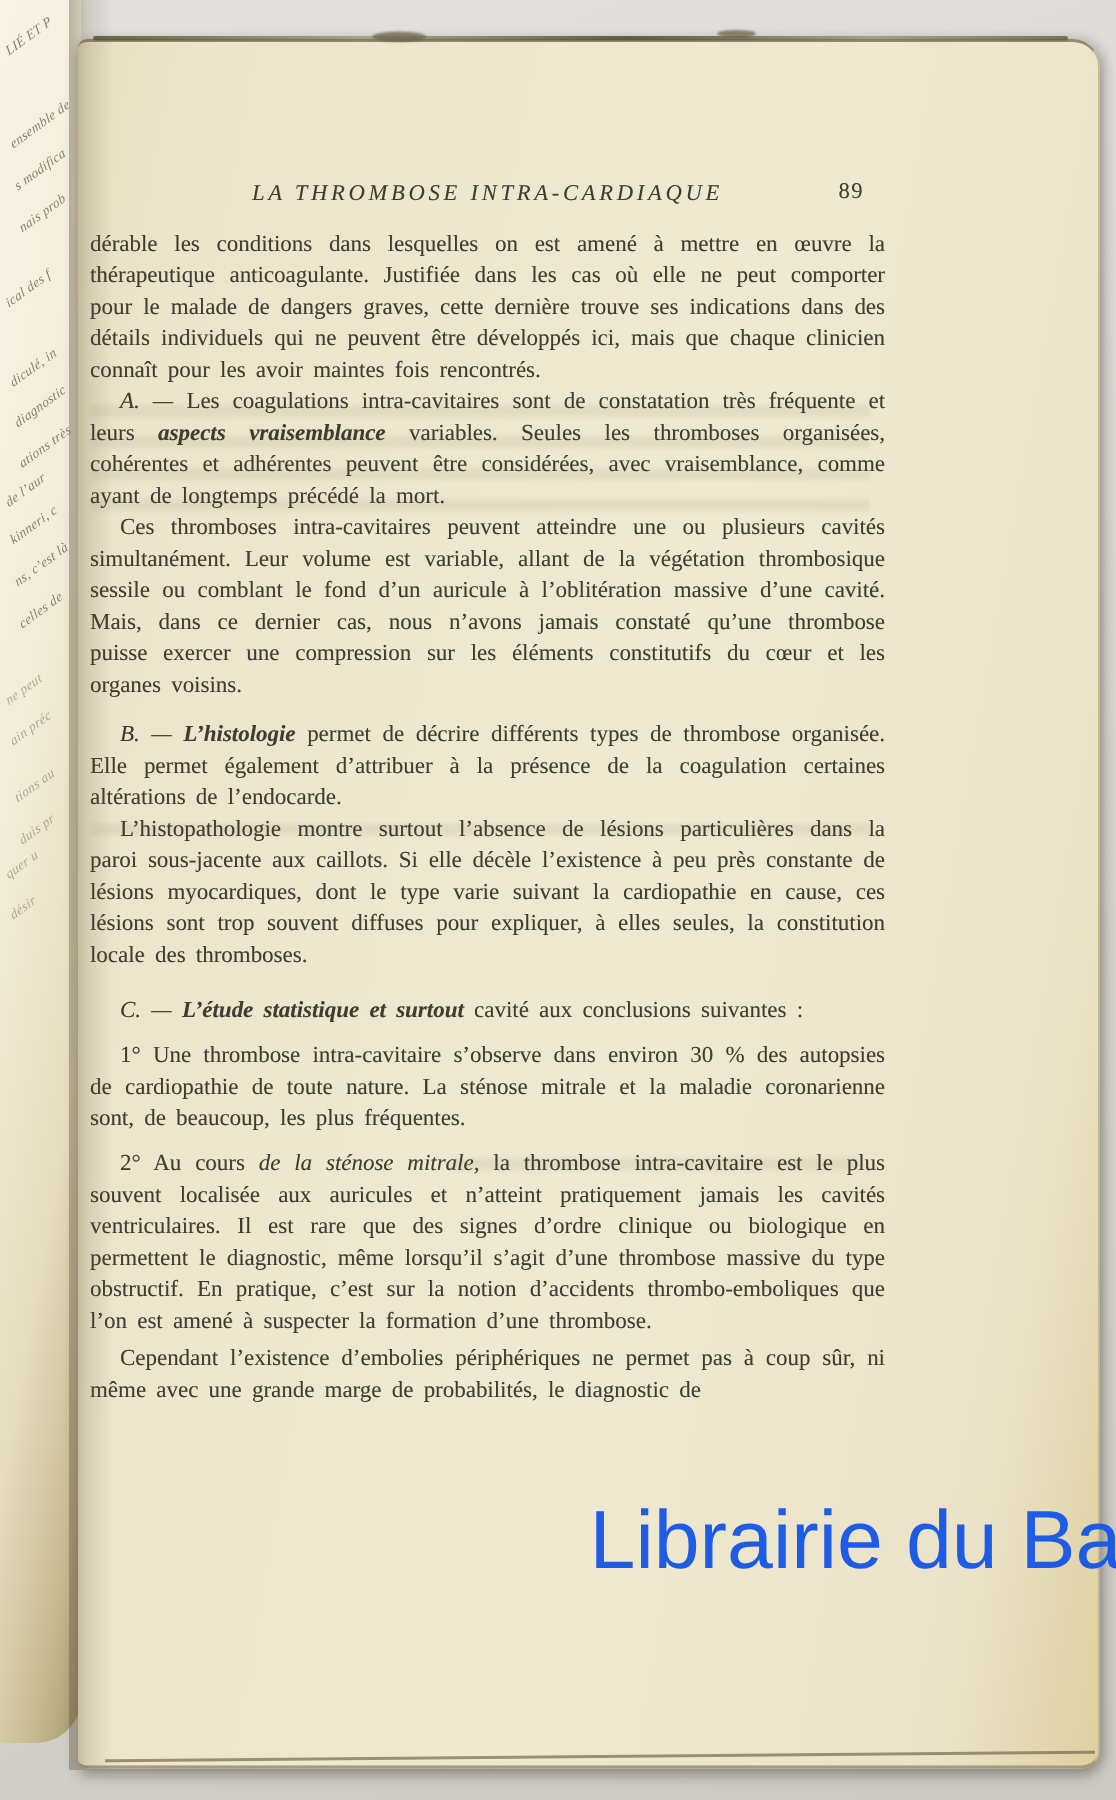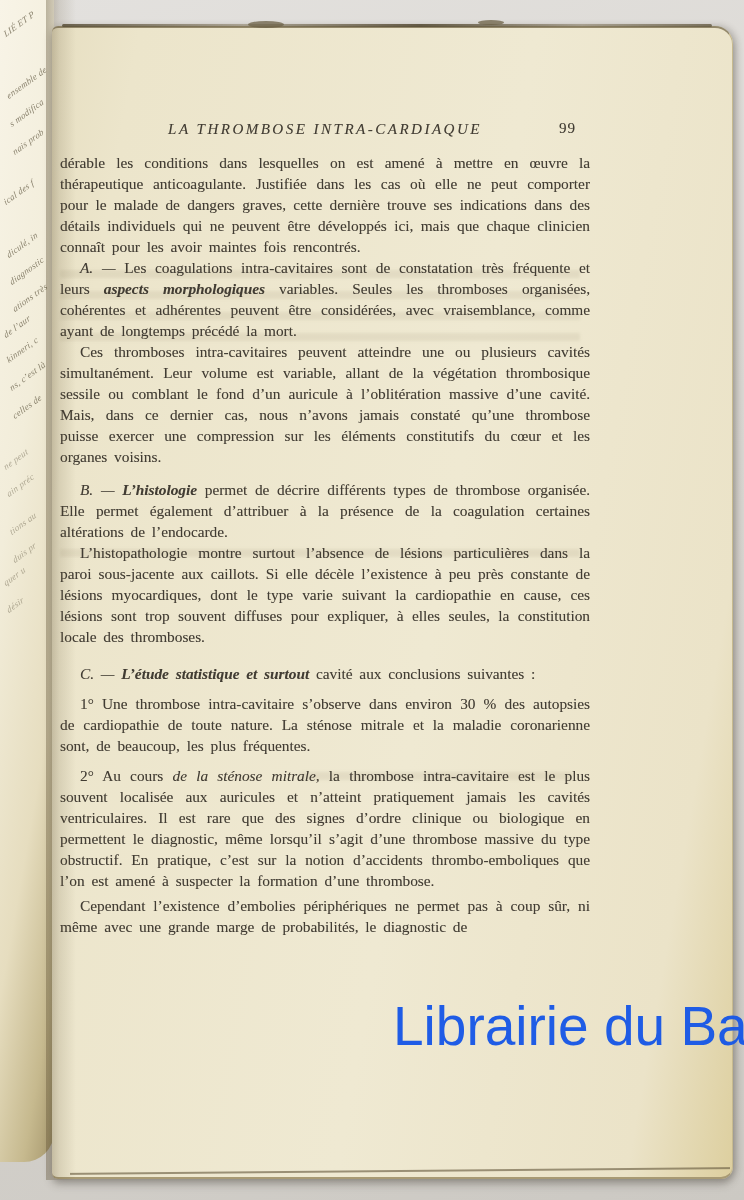--- a/index.html
+++ b/index.html
@@ -113,28 +113,28 @@
   </div>
 
   <div class="main-page">
     <div class="ghost ghost-1"></div>
     <div class="ghost ghost-2"></div>
     <div class="ghost ghost-3"></div>
 
     <div class="text-block">
       <div class="running-header">
         <span class="rh-title">LA THROMBOSE INTRA-CARDIAQUE</span>
-        <span class="rh-num">99</span>
+        <span class="rh-num">89</span>
       </div>
 
       <p class="noindent">dérable les conditions dans lesquelles on est amené à mettre en œuvre la thérapeutique anticoagulante. Justifiée dans les cas où elle ne peut comporter pour le malade de dangers graves, cette dernière trouve ses indications dans des détails individuels qui ne peuvent être développés ici, mais que chaque clinicien connaît pour les avoir maintes fois rencontrés.</p>
 
 
       <p>
-        <span class="it">A. — </span><span>Les coagulations intra-cavitaires sont de constatation très fréquente et leurs </span><span class="bi">aspects morphologiques</span><span> variables. Seules les thromboses organisées, cohérentes et adhérentes peuvent être considérées, avec vraisemblance, comme ayant de longtemps précédé la mort.</span>
+        <span class="it">A. — </span><span>Les coagulations intra-cavitaires sont de constatation très fréquente et leurs </span><span class="bi">aspects vraisemblance</span><span> variables. Seules les thromboses organisées, cohérentes et adhérentes peuvent être considérées, avec vraisemblance, comme ayant de longtemps précédé la mort.</span>
       </p>
 
       <p>Ces thromboses intra-cavitaires peuvent atteindre une ou plusieurs cavités simultanément. Leur volume est variable, allant de la végétation thrombosique sessile ou comblant le fond d’un auricule à l’oblitération massive d’une cavité. Mais, dans ce dernier cas, nous n’avons jamais constaté qu’une thrombose puisse exercer une compression sur les éléments constitutifs du cœur et les organes voisins.</p>
 
       <p class="sp-b">
         <span class="it">B. — </span><span class="bi">L’histologie</span><span> permet de décrire différents types de thrombose organisée. Elle permet également d’attribuer à la présence de la coagulation certaines altérations de l’endocarde.</span>
       </p>
 
       <p>L’histopathologie montre surtout l’absence de lésions particulières dans la paroi sous-jacente aux caillots. Si elle décèle l’existence à peu près constante de lésions myocardiques, dont le type varie suivant la cardiopathie en cause, ces lésions sont trop souvent diffuses pour expliquer, à elles seules, la constitution locale des thromboses.</p>
 

